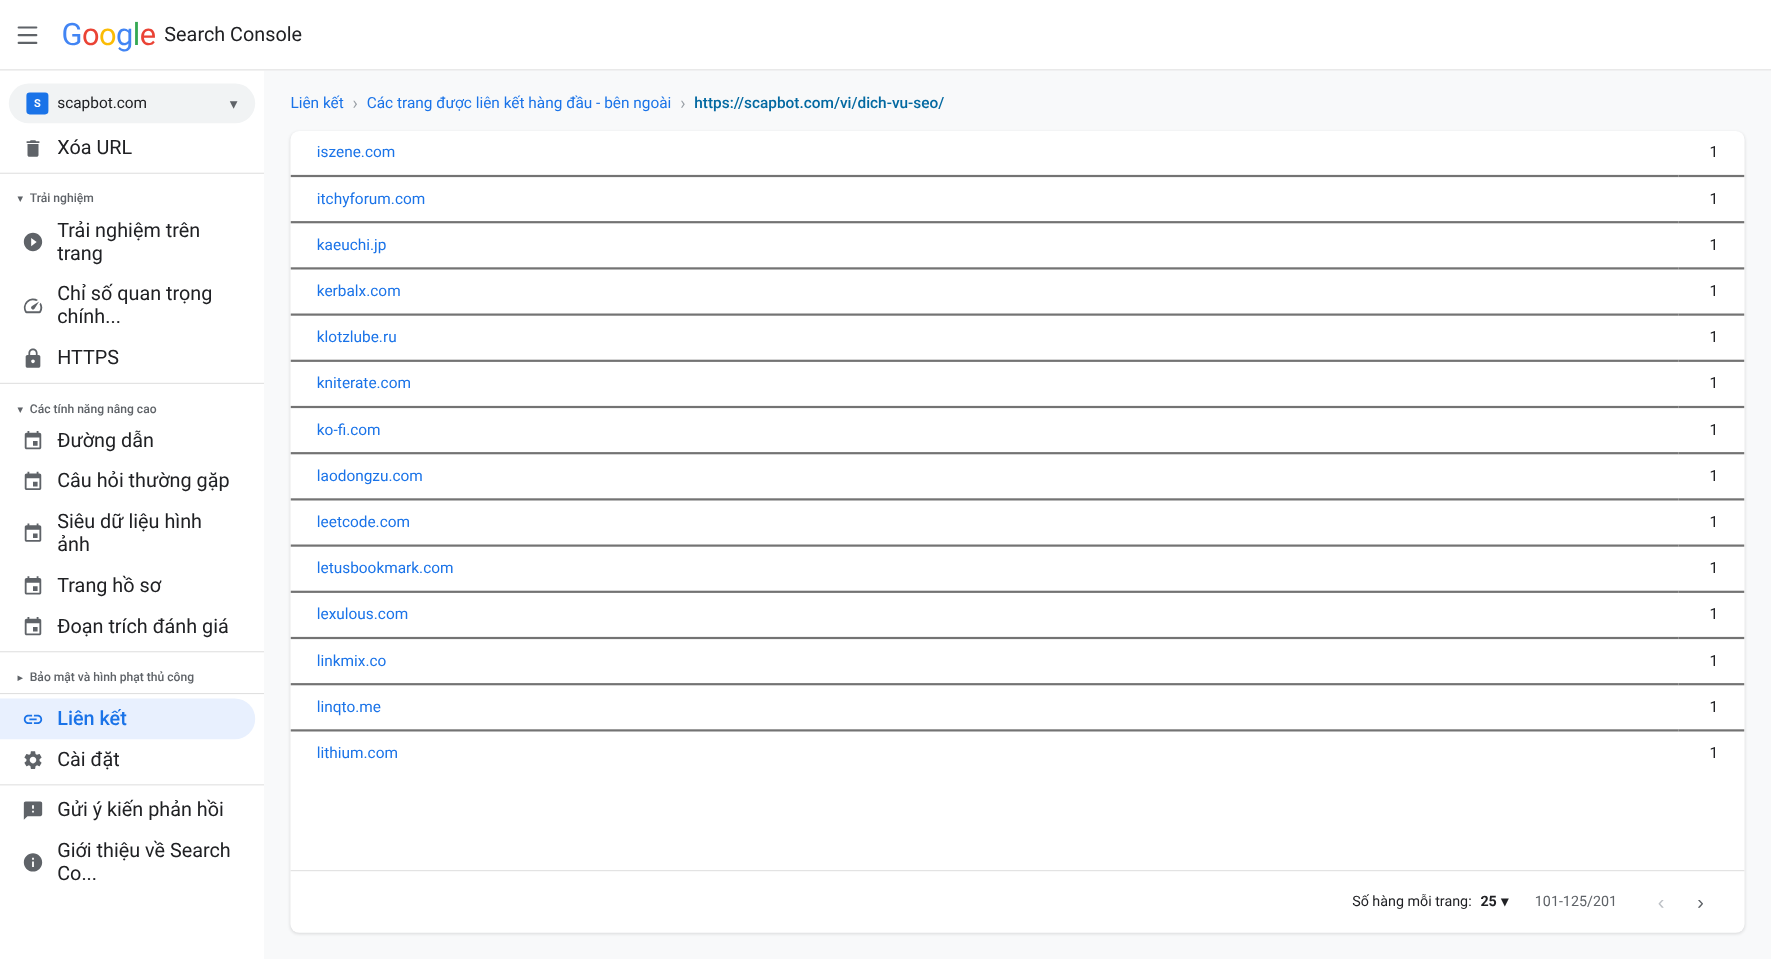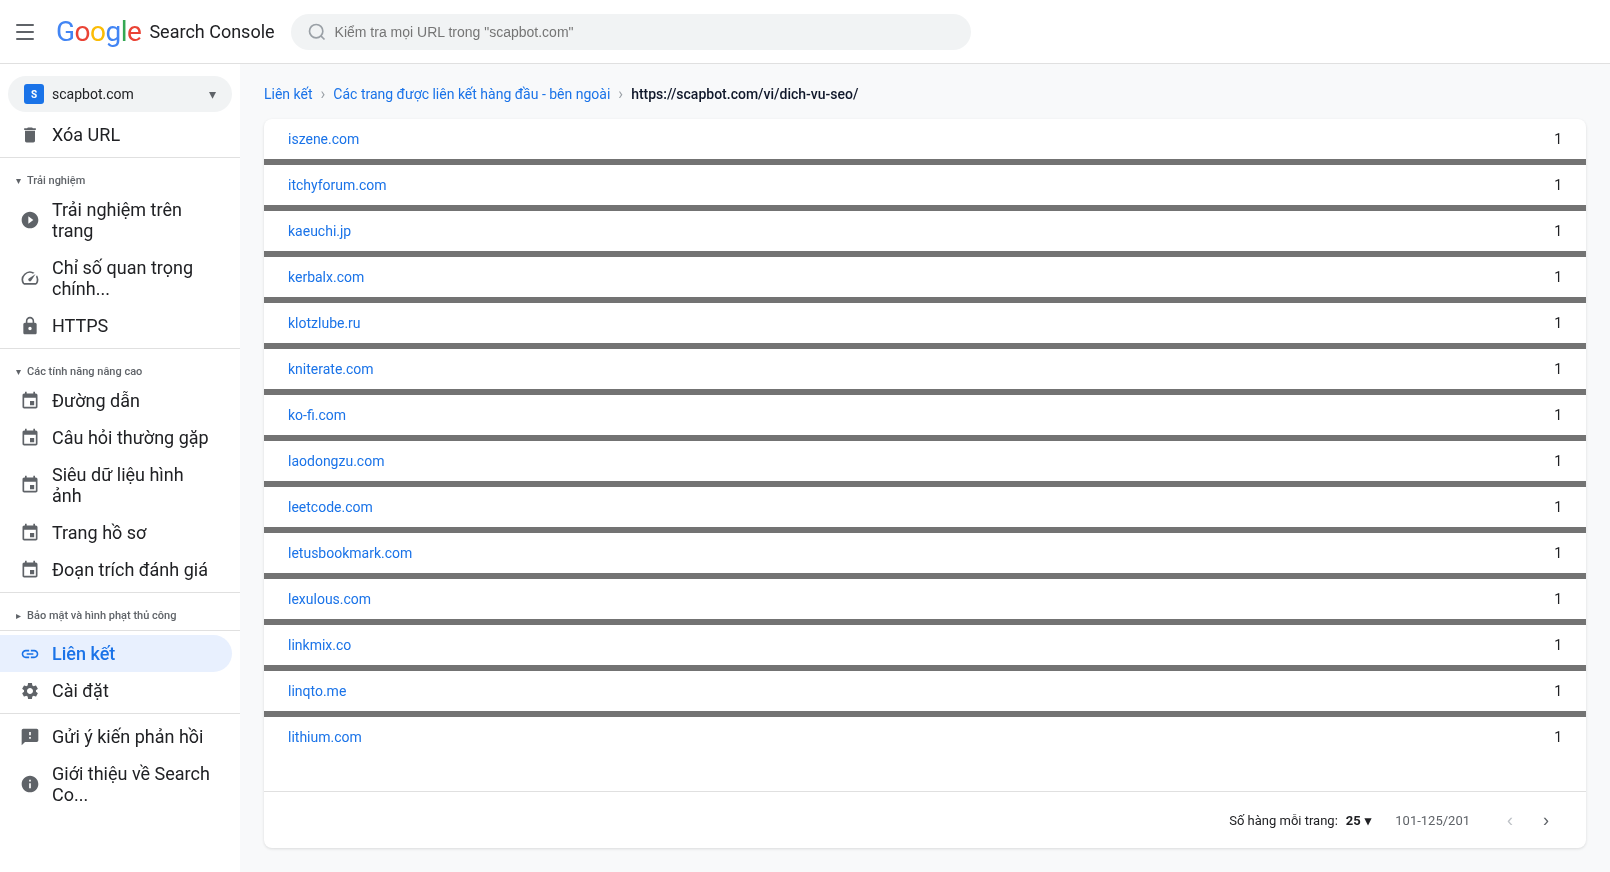--- a/index.html
+++ b/index.html
@@ -99,42 +99,42 @@
 
     
     .breadcrumb {
       display: flex; align-items: center; gap: 8px;
       padding: 20px 24px 16px;
       font-size: 14px; color: #5f6368;
       flex-shrink: 0;
     }
     .breadcrumb-link { color: #1a73e8; cursor: pointer; }
     .breadcrumb-sep { color: #9aa0a6; font-size: 16px; }
-    .breadcrumb-current { color: #0f172a; font-weight: 500; word-break: break-all; }
+    .breadcrumb-current { color: #0369a1; font-weight: 500; word-break: break-all; }
 
     
     .table-container {
       background: #fff;
       border-radius: 8px;
       margin: 0 24px 24px;
       box-shadow: 0 1px 3px rgba(0,0,0,0.12);
       overflow: hidden;
       flex: 1;
       display: flex;
       flex-direction: column;
     }
     .table-content {
       flex: 1;
       overflow-y: auto;
     }
     table {
       width: 100%;
       border-collapse: collapse;
     }
-    tr { border-bottom: 6px solid #737373; }
+    tr { border-bottom: 2px solid #737373; }
     tr:last-child { border-bottom: none; }
     td {
       padding: 12px 24px;
       font-size: 14px;
       color: #1a73e8;
     }
     td:first-child { text-align: left; }
     td:last-child { text-align: right; color: #202124; width: 60px; }
 
     
@@ -172,27 +172,20 @@
     <span></span>
       <span></span>
       <span></span>
   </div>
   <a class="header-logo" href="#">
     <span class="google-logo">
       <span class="g-blue">G</span><span class="g-red">o</span><span class="g-yellow">o</span><span class="g-blue">g</span><span class="g-green">l</span><span class="g-red">e</span>
     </span>
     <span class="header-title">Search Console</span>
   </a>
-  <div class="header-search">
-    <svg class="search-icon-svg" width="20" height="20" viewBox="0 0 24 24" fill="none" stroke="#9aa0a6" stroke-width="2">
-      <circle cx="11" cy="11" r="8"></circle>
-        <line x1="21" y1="21" x2="16.65" y2="16.65"></line>
-    </svg>
-    <input type="text" placeholder="Kiểm tra mọi URL trong &quot;scapbot.com&quot;" style="">
-  </div>
 </div>
 
 <div class="layout">
 
   <nav class="sidebar">
 
     <div class="sidebar-property">
       <div class="sidebar-property-icon">S</div>
       <span class="sidebar-property-name">scapbot.com</span>
       <span class="sidebar-property-arrow">▾</span>

